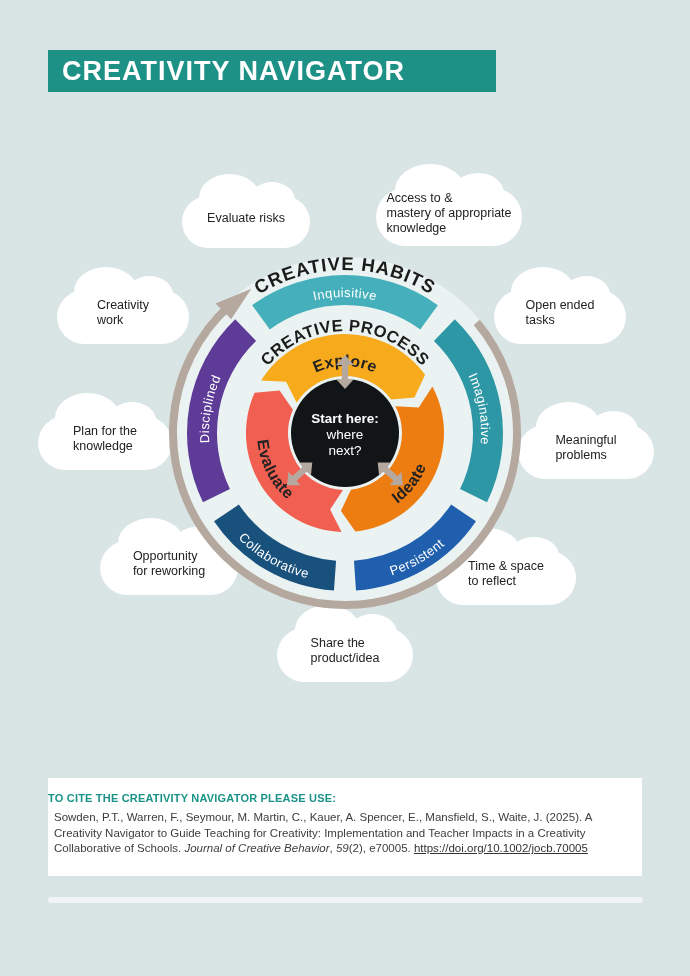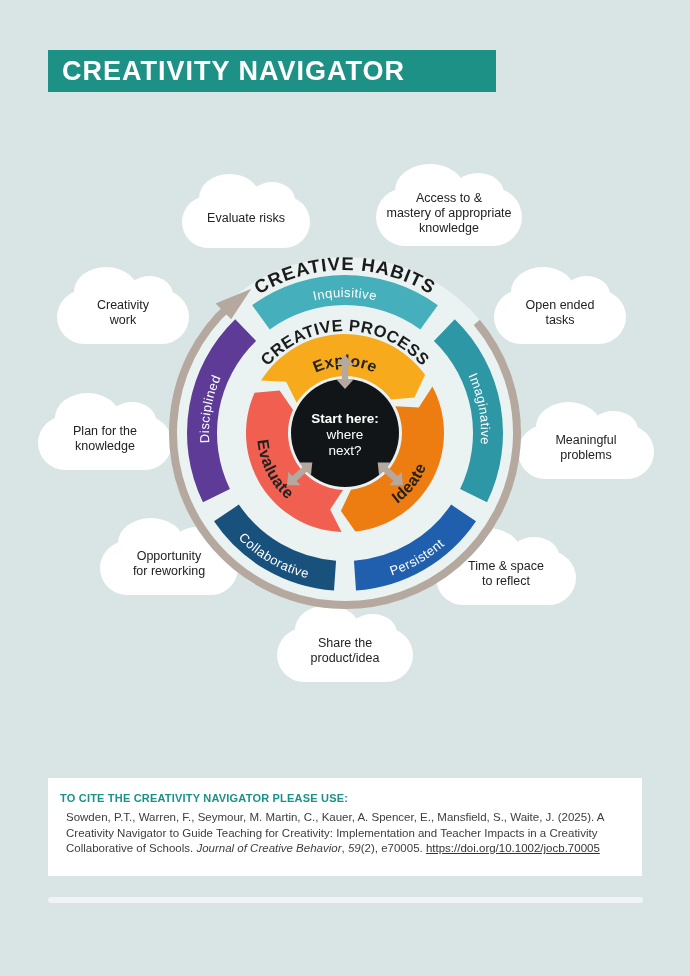--- a/index.html
+++ b/index.html
@@ -19,38 +19,38 @@
   }
   
   .cloud{
     position:absolute;background:#ffffff;border-radius:999px;
     display:flex;align-items:center;justify-content:center;
     z-index:1;
   }
   .cloud::before{content:"";position:absolute;width:48%;height:92%;background:#ffffff;border-radius:50%;top:-42%;left:13%;}
   .cloud::after{content:"";position:absolute;width:36%;height:70%;background:#ffffff;border-radius:50%;top:-26%;right:12%;}
   .cloud span{
-    position:relative;z-index:1;text-align:center;color:#222222;
+    position:relative;z-index:1;text-align:left;color:#222222;
     font-size:12.5px;line-height:15px;white-space:pre-line;margin-top:-8px;
   }
   .c1{left:182px;top:196px;width:128px;height:52px;}
   .c2{left:376px;top:188px;width:146px;height:58px;}
   .c3{left:57px;top:290px;width:132px;height:54px;}
   .c4{left:494px;top:290px;width:132px;height:54px;}
   .c5{left:38px;top:416px;width:134px;height:54px;}
   .c6{left:518px;top:425px;width:136px;height:54px;}
   .c7{left:100px;top:541px;width:138px;height:54px;}
   .c8{left:436px;top:551px;width:140px;height:54px;}
   .c9{left:277px;top:628px;width:136px;height:54px;}
   
   #wheel-svg{position:absolute;left:145px;top:233px;z-index:2;}
   
   .citation-box{
     position:absolute;left:48px;top:778px;width:594px;height:98px;
-    background:#ffffff;box-sizing:border-box;padding:14px 12px;
+    background:#ffffff;box-sizing:border-box;padding:14px 0;
   }
   .citation-box h2{
     margin:0 0 4px 0;color:#1a9287;font-size:11px;font-weight:bold;letter-spacing:.2px;
   }
   .citation-box p{
     margin:6px;color:#3d3d3d;font-size:11.5px;line-height:15.5px;max-width:565px;
   }
   .citation-box .it{font-style:italic;}
   .citation-box .doi-link{color:#333333;text-decoration:underline;}
   

